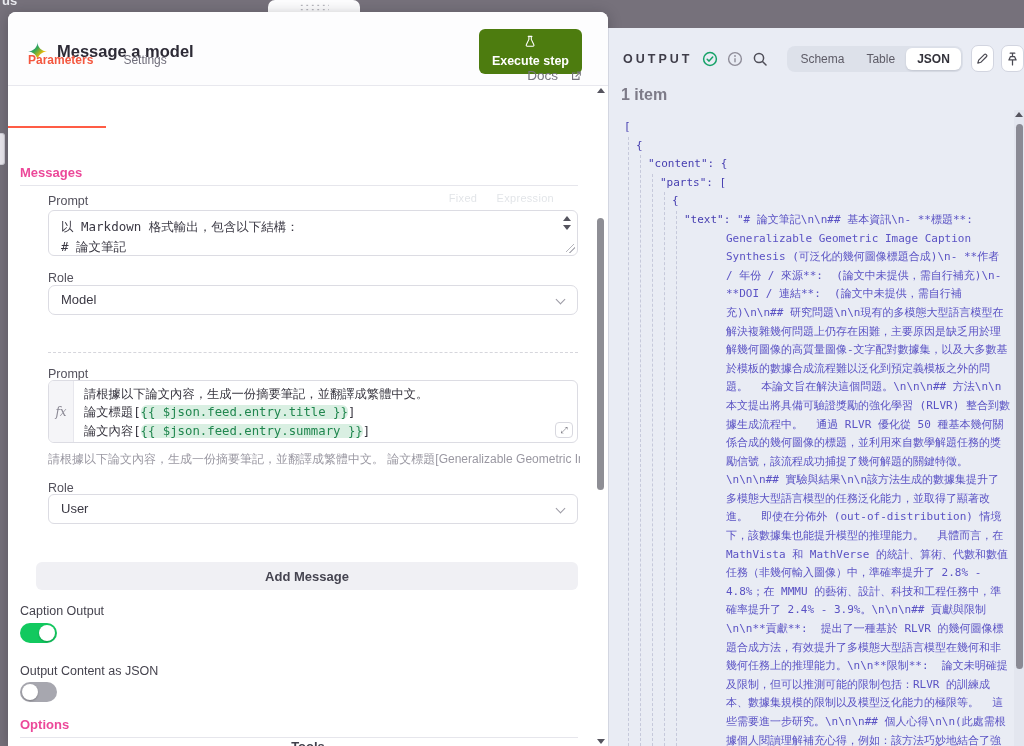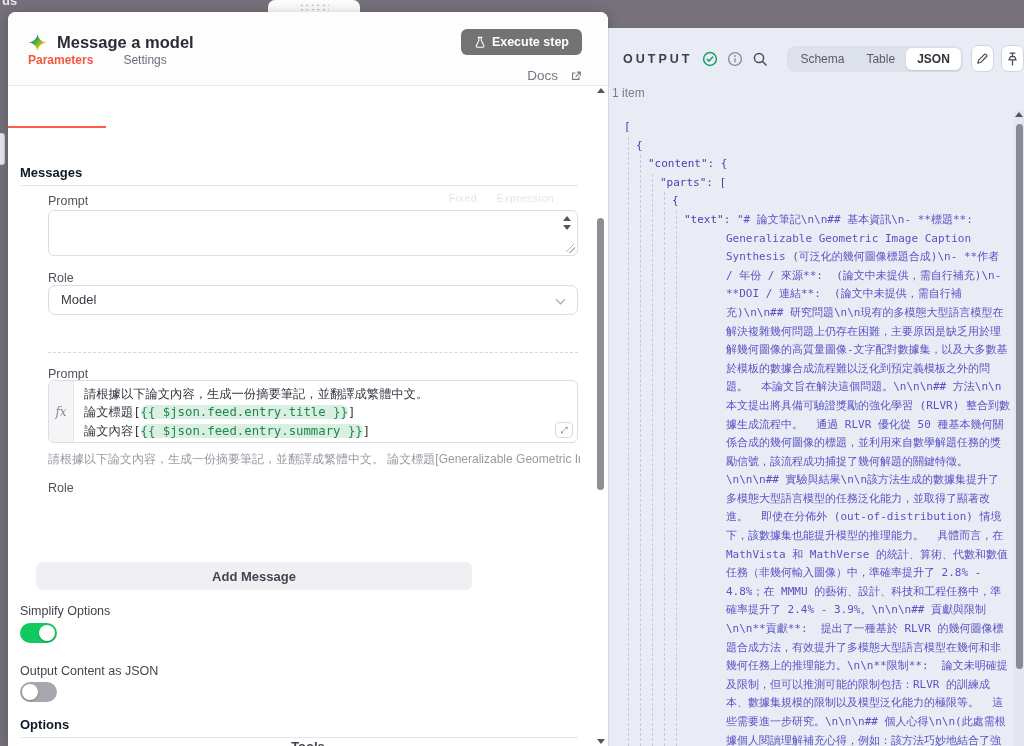--- a/index.html
+++ b/index.html
@@ -21,31 +21,31 @@
   .drag-dots { width:30px; height:8px;
     background-image:radial-gradient(#9c9ca4 1px, transparent 1.15px);
     background-size:5.5px 4.5px; background-position:0 0; }
 
   
   .left-panel { position:absolute; left:8px; top:12px; width:600px; height:734px; background:#fff; border-radius:8px 8px 0 0; box-shadow:0 2px 14px rgba(20,20,30,.28); overflow:hidden; }
 
   .lp-header { position:absolute; left:0; top:0; right:0; height:74px; background:#fdfdfe; }
   .lp-title-row { display:flex; align-items:center; padding:17px 26px 0 20px; }
   .lp-title { font-size:16.5px; font-weight:bold; color:#2d2b36; margin-left:10px; }
-  .execute-btn { margin-left:auto; display:flex; align-items:center; gap:6px; background:#737373; color:#fff; font-size:12.5px; font-weight:bold; border:none; border-radius:6px; padding:6px 13px; cursor:pointer; }
+  .execute-btn { margin-left:auto; display:flex; align-items:center; gap:6px; background:#4d7c0f; color:#fff; font-size:12.5px; font-weight:bold; border:none; border-radius:6px; padding:6px 13px; cursor:pointer;flex-direction:column; }
   .lp-tabs { position:absolute; left:0; right:0; top:73px; height:1px; background:#e8e8ee; }
   .tab-row { position:absolute; left:20px; top:52px; display:flex; align-items:flex-end; height:22px; }
   .tab { font-size:12px; color:#6e6c79; padding-bottom:19px; cursor:pointer; }
   .tab.active { color:#f4573f; font-weight:bold; }
   .tab-underline { position:absolute; left:-20px; top:73px; width:98px; height:2px; background:#ff5c45; }
   .docs-link { position:absolute; right:26px; top:56px; font-size:13.5px; color:#77757f; display:flex; align-items:center; gap:12px; cursor:pointer; }
 
   
   .lp-body { position:absolute; left:0; top:74px; right:14px; bottom:0; }
-  .section-label { position:absolute; font-size:13px; font-weight:bold; color:#0f172a;text-align:right; }
+  .section-label { position:absolute; font-size:13px; font-weight:bold; color:#ec4899;text-align:right; }
   .section-line { position:absolute; height:1px; background:#e6e6ec; left:12px; width:558px; }
   .field-label { position:absolute; font-size:12.5px; color:#54525d; }
 
   .textarea-box { position:absolute; left:40px; width:530px; height:46px; border:1px solid #dcdce3; border-radius:6px; background:#fff; overflow:hidden; }
   .textarea-box .ta-text { padding:6px 28px 0 12px; font-size:12.5px; line-height:20px; color:#3a3843; }
   .ta-spinners { position:absolute; right:6px; top:5px; display:flex; flex-direction:column; gap:4px; align-items:center; }
   .tri-up { width:0; height:0; border-left:4px solid transparent; border-right:4px solid transparent; border-bottom:5px solid #55545e; }
   .tri-down { width:0; height:0; border-left:4px solid transparent; border-right:4px solid transparent; border-top:5px solid #55545e; }
   .resize-grip { position:absolute; right:2px; bottom:2px; width:9px; height:9px;
     background:linear-gradient(135deg, transparent 40%, #b6b6bd 40% 48%, transparent 48% 66%, #b6b6bd 66% 74%, transparent 74%); }
@@ -57,21 +57,21 @@
 
   .ghost-toggle { position:absolute; right:40px; font-size:11px; color:#5d6c80; opacity:.18; word-spacing:16px; letter-spacing:.3px; }
 
   .expr-editor { position:absolute; left:40px; width:530px; height:63px; border:1px solid #dcdce3; border-radius:6px; background:#fff; display:flex; }
   .expr-gutter { width:25px; background:#f5f5f8; border-right:1px solid #e7e7ed; border-radius:5px 0 0 5px; display:flex; align-items:center; justify-content:center; font-style:italic; font-size:12px; color:#8a8894; font-family:"DejaVu Serif","Liberation Serif",serif; }
   .expr-content { flex:1; padding:4px 10px; font-size:12.3px; line-height:18.3px; color:#36343e; white-space:nowrap; overflow:hidden; }
   .expr-hl { background:#d9efe2; color:#21874f; border-radius:6px; }
   .expr-expand { position:absolute; right:4px; bottom:4px; width:18px; height:16px; border:1px solid #d8d8df; border-radius:4px; background:#fff; font-size:9px; color:#6a6973; display:flex; align-items:center; justify-content:center; cursor:pointer; }
   .expr-preview { position:absolute; left:40px; width:532px; font-size:12px; color:#9a98a2; white-space:nowrap; overflow:hidden; }
 
-  .big-btn { position:absolute; left:28px; width:436px; background:#f0f0f4; border:none; border-radius:6px; font-size:13px; font-weight:bold; color:#454450; text-align:center; cursor:pointer; font-family:inherit; }
+  .big-btn { position:absolute; left:28px; width:542px; background:#f0f0f4; border:none; border-radius:6px; font-size:13px; font-weight:bold; color:#454450; text-align:center; cursor:pointer; font-family:inherit; }
 
   .toggle { position:absolute; width:37px; height:20px; border-radius:10px; background:#a7a7af; cursor:pointer; }
   .toggle .knob { position:absolute; left:2px; top:2px; width:16px; height:16px; border-radius:50%; background:#fff; box-shadow:0 1px 2px rgba(0,0,0,.25); transition:left .1s; }
   .toggle.on { background:#12c95f; }
   .toggle.on .knob { left:19px; }
 
   
   .lp-scrollbar { position:absolute; right:1px; top:76px; bottom:2px; width:12px; }
   .lp-scrollbar .thumb { position:absolute; left:2px; top:130px; width:7px; height:272px; background:#8e8e95; border-radius:4px; }
   .sb-arrow-top { position:absolute; left:2px; top:0; }
@@ -80,21 +80,21 @@
 
   
   .right-panel { position:absolute; left:608px; top:28px; width:416px; height:718px; background:#e9ecf4; border-left:1px solid #d3d6e1; }
   .rp-header { display:flex; align-items:center; padding:17px 0 0 14px; }
   .rp-title { font-size:12.5px; font-weight:bold; letter-spacing:3px; color:#3f3d49; margin-right:10px; }
   .rp-icon { display:flex; align-items:center; margin-right:9px; }
   .seg-control { display:flex; align-items:center; background:#dde1ea; border-radius:8px; padding:2px; margin:0 8px 0 10px; }
   .seg-item { font-size:12px; color:#5d5b66; padding:4px 11px; border-radius:6px; cursor:pointer; white-space:nowrap; }
   .seg-item.active { background:#fff; color:#33323b; font-weight:bold; box-shadow:0 1px 2px rgba(40,40,60,.15); }
   .icon-btn { width:31px; height:27px; background:#fff; border:1px solid #d2d5e0; border-radius:7px; display:flex; align-items:center; justify-content:center; cursor:pointer; margin-left:7px; }
-  .rp-count { position:absolute; left:3px; top:58px; font-size:12px; color:#7d7b88; }
+  .rp-count { position:absolute; left:12px; top:58px; font-size:16px; color:#7d7b88;font-weight:bold; }
 
   .json-tree { position:absolute; left:15px; top:90px; right:14px; bottom:0; font-family:"DejaVu Sans Mono","Liberation Mono",monospace; font-size:11px; line-height:18.6px; color:#453db0; overflow:hidden; }
   .json-tree .guide { position:absolute; width:1px; border-left:1px dashed #c6c9db; bottom:0; }
   .jline { white-space:pre; }
   .jtext-block { padding-left:102px; text-indent:-42px; white-space:pre-wrap; overflow-wrap:anywhere; color:#5a52c4; }
   .jkey { color:#453db0; }
 
   
   .rp-scrollbar { position:absolute; right:0; top:82px; bottom:0; width:10px; background:#e3e6ef; }
   .rp-scrollbar .thumb { position:absolute; left:1.5px; top:14px; width:7px; height:545px; background:#8a8a94; border-radius:4px; }
@@ -157,20 +157,22 @@
   <div class="lp-body">
 
     <div class="section-label" style="left:12px; top:79px;">Messages</div>
     <div class="section-line" style="top:99px;"></div>
 
     <div class="field-label" style="left:40px; top:108px;">Prompt</div>
     <div class="ghost-toggle" style="top:106px;">Fixed Expression</div>
 
     <div class="textarea-box" style="top:124px;">
       <div class="ta-text mono">
+        <div>以 Markdown 格式輸出，包含以下結構：</div>
+        <div># 論文筆記</div>
       </div>
       <div class="ta-spinners">
         <div class="tri-up"></div>
           <div class="tri-down"></div>
       </div>
       <div class="resize-grip"></div>
     </div>
 
     <div class="field-label" style="left:40px; top:185px;">Role</div>
     <div class="select-box" style="top:199px;border-radius:7px;">
@@ -187,24 +189,28 @@
       <div class="expr-content mono">
         <div><span>請根據以下論文內容，生成一份摘要筆記，並翻譯成繁體中文。</span></div>
         <div><span>論文標題[</span><span class="expr-hl">{{ $json.feed.entry.title }}</span><span>]</span></div>
         <div><span>論文內容[</span><span class="expr-hl">{{ $json.feed.entry.summary }}</span><span>]</span></div>
       </div>
       <div class="expr-expand">⤢</div>
     </div>
     <div class="expr-preview" style="top:365px;">請根據以下論文內容，生成一份摘要筆記，並翻譯成繁體中文。 論文標題[Generalizable Geometric Image ...</div>
 
     <div class="field-label" style="left:40px; top:395px;">Role</div>
+    <div class="select-box" style="top:408px;">
+      <span>User</span>
+      <span class="chev"></span>
+    </div>
 
     <button class="big-btn" style="top:476px; height:28px;">Add Message</button>
 
-    <div class="field-label" style="left:12px; top:518px; color:#45434e;">Simplify Options</div>
+    <div class="field-label" style="left:12px; top:518px; color:#45434e;">Caption Output</div>
     <div class="toggle on" style="left:12px; top:537px;">
         <div class="knob"></div>
       </div>
 
     <div class="field-label" style="left:12px; top:578px; color:#45434e;">Output Content as JSON</div>
     <div class="toggle" style="left:12px; top:596px;">
         <div class="knob"></div>
       </div>
 
     <div class="section-label" style="left:12px; top:631px;">Options</div>

